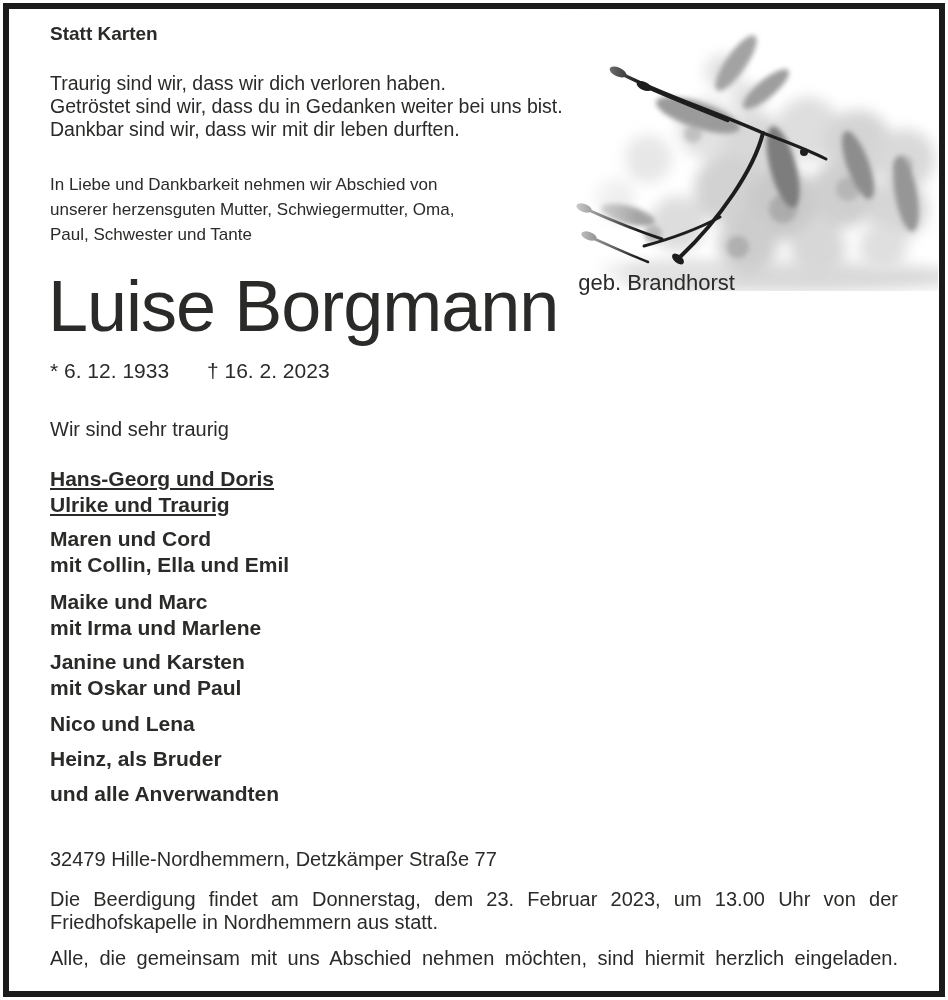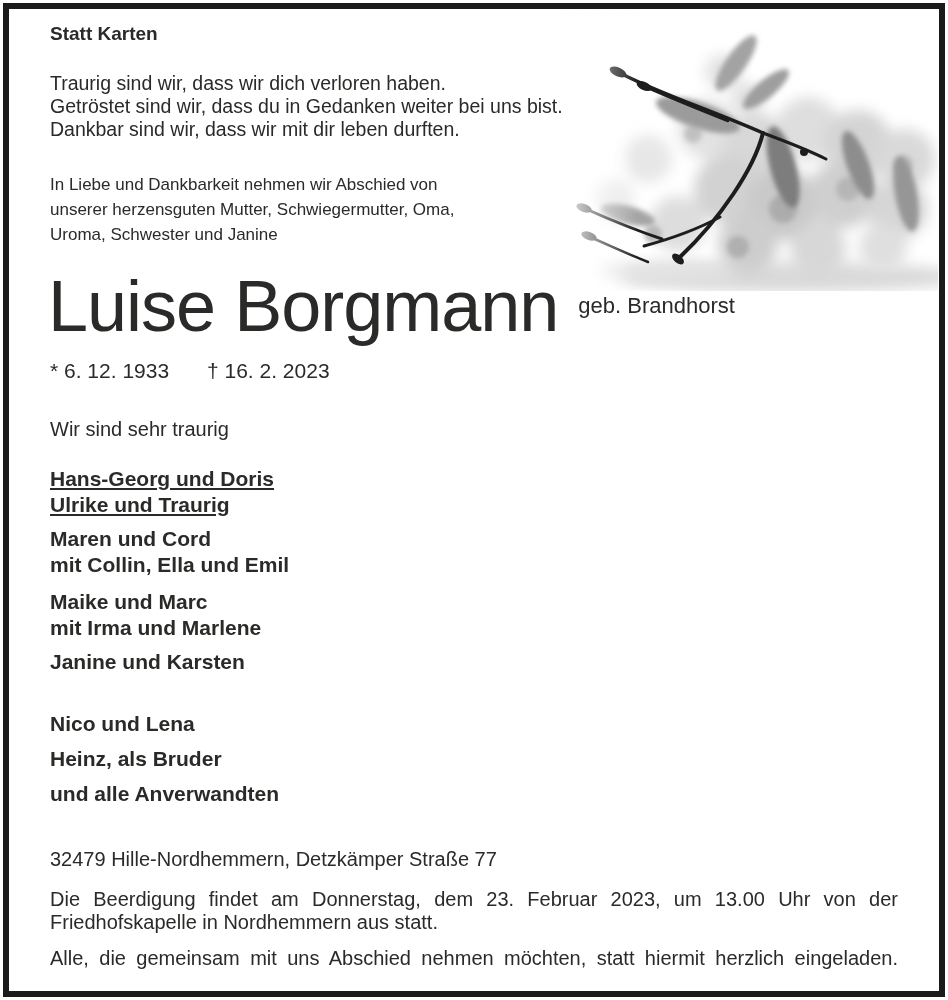--- a/index.html
+++ b/index.html
@@ -9,21 +9,21 @@
     color: #2a2a28;
   }
   .frame {
     position: absolute; inset: 3px; border: 6px solid #1b1b1b;
     pointer-events: none; z-index: 5;
   }
   .abs { position: absolute; white-space: nowrap; }
   .statt       { left: 50px; top: 23px;  font-size: 19px; font-weight: bold; }
   .verse       { left: 50px; top: 72px;  font-size: 19.5px; line-height: 23px; }
   .intro       { left: 50px; top: 172px; font-size: 17px; line-height: 25px; }
-  .name-row    { left: 48px; top: 270px; display: flex; align-items: center; }
+  .name-row    { left: 48px; top: 270px; display: flex; align-items: flex-start; }
   .deceased-name { font-size: 72px; line-height: 72px; letter-spacing: -1px; font-weight: 400; }
   .maiden      { font-size: 22px; margin-left: 20px; }
   .dates       { left: 50px; top: 359px; font-size: 21px; }
   .dates .death-date { margin-left: 32px; }
   .traurig     { left: 50px; top: 418px; font-size: 20px; }
   .mourner-group { left: 50px; font-size: 21px; font-weight: bold; line-height: 26px; }
   .g1 { top: 466px; text-decoration: underline; } .g2 { top: 526px; } .g3 { top: 589px; }
   .g4 { top: 649px; } .g5 { top: 711px; } .g6 { top: 746px; text-align: right; } .g7 { top: 781px; }
   .address     { left: 50px; top: 848px; font-size: 20px; }
   .funeral     {
@@ -124,21 +124,21 @@
 
   <div class="abs verse">
     <div>Traurig sind wir, dass wir dich verloren haben.</div>
     <div>Getröstet sind wir, dass du in Gedanken weiter bei uns bist.</div>
     <div>Dankbar sind wir, dass wir mit dir leben durften.</div>
   </div>
 
   <div class="abs intro">
     <div>In Liebe und Dankbarkeit nehmen wir Abschied von</div>
     <div>unserer herzensguten Mutter, Schwiegermutter, Oma,</div>
-    <div>Uroma, Schwester und Janine</div>
+    <div>Paul, Schwester und Tante</div>
   </div>
 
   <div class="abs name-row">
     <span class="deceased-name">Luise Borgmann</span>
     <span class="maiden">geb. Brandhorst</span>
   </div>
 
   <div class="abs dates">
     <span>* 6. 12. 1933</span>
     <span class="death-date">† 16. 2. 2023</span>
@@ -153,32 +153,33 @@
   <div class="abs mourner-group g2">
     <div>Maren und Cord</div>
     <div>mit Collin, Ella und Emil</div>
   </div>
   <div class="abs mourner-group g3">
     <div>Maike und Marc</div>
     <div>mit Irma und Marlene</div>
   </div>
   <div class="abs mourner-group g4">
     <div>Janine und Karsten</div>
+    <div>mit Oskar und Paul</div>
   </div>
   <div class="abs mourner-group g5">
     <div>Nico und Lena</div>
   </div>
   <div class="abs mourner-group g6">
     <div>Heinz, als Bruder</div>
   </div>
   <div class="abs mourner-group g7">
     <div>und alle Anverwandten</div>
   </div>
 
   <div class="abs address">32479 Hille-Nordhemmern, Detzkämper Straße 77</div>
 
   <div class="abs funeral">Die Beerdigung findet am Donnerstag, dem 23. Februar 2023, um 13.00 Uhr von der Friedhofskapelle in Nordhemmern aus statt.</div>
 
-  <div class="abs closing">Alle, die gemeinsam mit uns Abschied nehmen möchten, statt hiermit herzlich eingeladen.</div>
+  <div class="abs closing">Alle, die gemeinsam mit uns Abschied nehmen möchten, sind hiermit herzlich eingeladen.</div>
 
 </div>
 
 <div class="frame"></div>
 
 </body></html>

